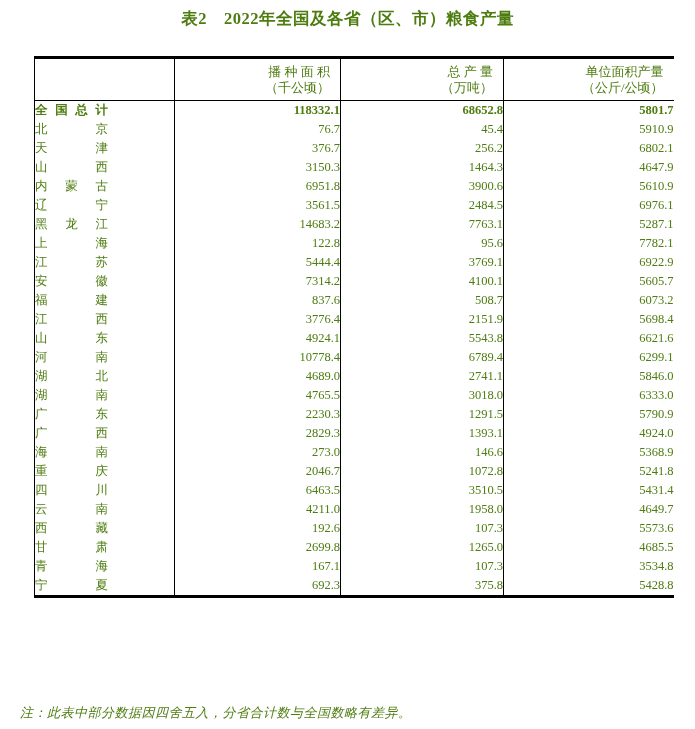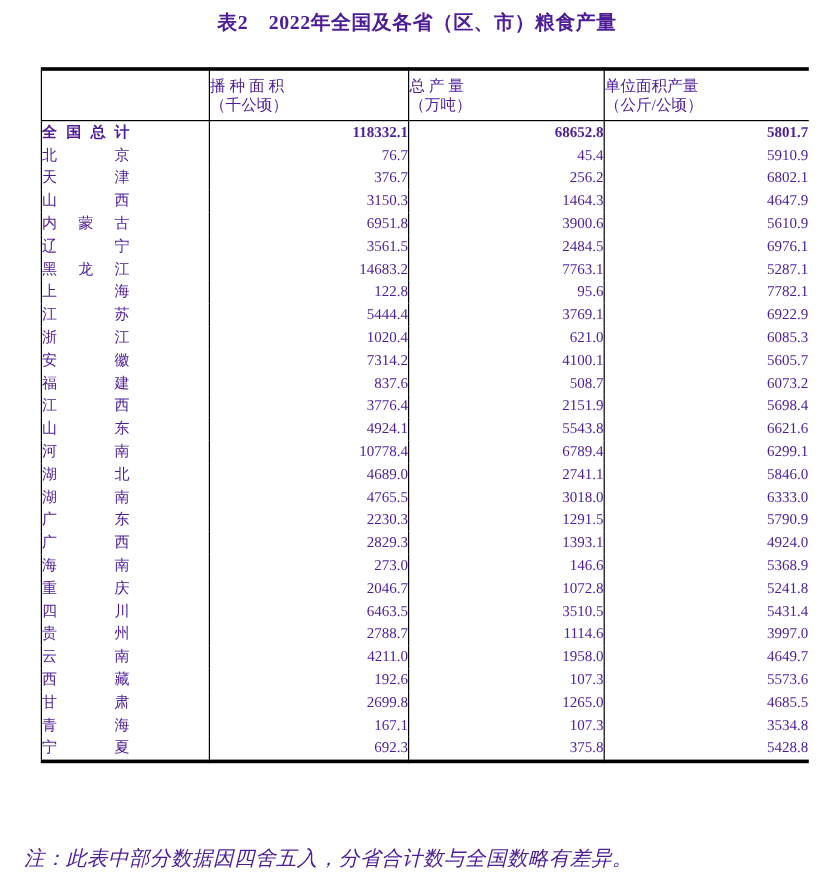--- a/index.html
+++ b/index.html
@@ -2,21 +2,21 @@
 <html><head>
 <meta charset="utf-8">
 <style>
   html, body { margin: 0; padding: 0; background: #ffffff; }
   .page {
     position: relative;
     width: 695px;
     height: 729px;
     background: #ffffff;
     font-family: "Liberation Serif", "DejaVu Serif", serif;
-    color: #4c1d95;
+    color: #4d7c0f;
     overflow: hidden;
   }
   .title {
     position: absolute;
     top: 8px;
     left: 0;
     width: 100%;
     text-align: center;
     font-weight: bold;
     font-size: 16.5px;
@@ -37,26 +37,26 @@
     border-left: 1.2px solid #000;
   }
   table.grain col.c1 { width: 140px; }
   table.grain col.c2 { width: 166px; }
   table.grain col.c3 { width: 163px; }
   table.grain col.c4 { width: 170px; }
   table.grain th {
     height: 37px;
     font-weight: normal;
     font-size: 13px;
-    text-align: left;
+    text-align: right;
     vertical-align: middle;
     border-bottom: 1.4px solid #000;
     border-right: 1.2px solid #000;
     line-height: 16px;
-    padding: 2px 0;
+    padding: 2px 10px;
   }
   table.grain th.last, table.grain td.last { border-right: none; }
   table.grain td {
     height: 19px;
     padding: 0;
     font-size: 12.5px;
     vertical-align: middle;
     border-right: 1.2px solid #000;
     overflow: hidden;
     white-space: nowrap;
@@ -75,21 +75,21 @@
   td.num {
     text-align: right;
     padding-right: 9px;
     font-family: "Liberation Serif", "DejaVu Serif", serif;
   }
   tr.total-row td { font-weight: bold; margin-left: 37px; }
   .note {
     position: absolute;
     left: 20px;
     top: 704px;
-    font-size: 17px;
+    font-size: 13px;
     font-style: italic;
     letter-spacing: 0.5px;
   }
 </style>
 </head>
 <body>
 
 <div class="page">
 
   <div class="title">表2　2022年全国及各省（区、市）粮食产量</div>
@@ -178,26 +178,20 @@
     <td class="num last">7782.1</td>
   </tr>
 
   <tr>
     <td class="name-cell"><span class="jname">江苏</span></td>
     <td class="num">5444.4</td>
     <td class="num">3769.1</td>
     <td class="num last">6922.9</td>
   </tr>
 
-  <tr>
-    <td class="name-cell"><span class="jname">浙江</span></td>
-    <td class="num">1020.4</td>
-    <td class="num">621.0</td>
-    <td class="num last">6085.3</td>
-  </tr>
 
   <tr>
     <td class="name-cell"><span class="jname">安徽</span></td>
     <td class="num">7314.2</td>
     <td class="num">4100.1</td>
     <td class="num last">5605.7</td>
   </tr>
 
   <tr>
     <td class="name-cell"><span class="jname">福建</span></td>
@@ -269,26 +263,20 @@
     <td class="num last">5241.8</td>
   </tr>
 
   <tr>
     <td class="name-cell"><span class="jname">四川</span></td>
     <td class="num">6463.5</td>
     <td class="num">3510.5</td>
     <td class="num last">5431.4</td>
   </tr>
 
-  <tr>
-    <td class="name-cell"><span class="jname">贵州</span></td>
-    <td class="num">2788.7</td>
-    <td class="num">1114.6</td>
-    <td class="num last">3997.0</td>
-  </tr>
 
   <tr>
     <td class="name-cell"><span class="jname">云南</span></td>
     <td class="num">4211.0</td>
     <td class="num">1958.0</td>
     <td class="num last">4649.7</td>
   </tr>
 
   <tr>
     <td class="name-cell"><span class="jname">西藏</span></td>

